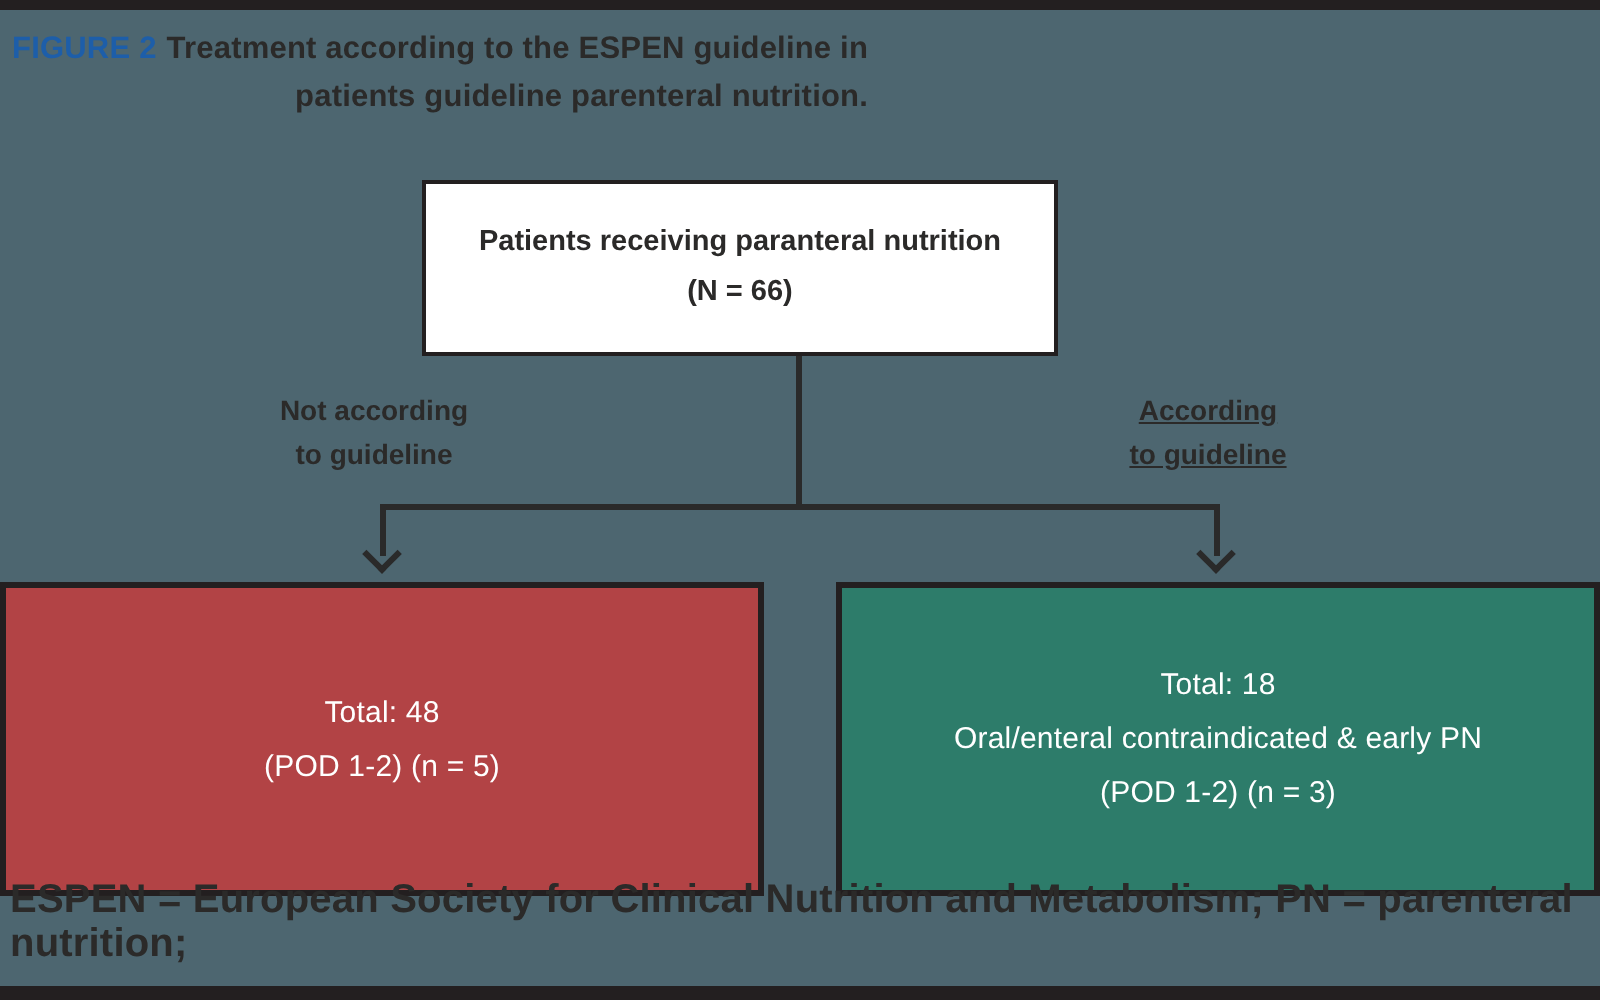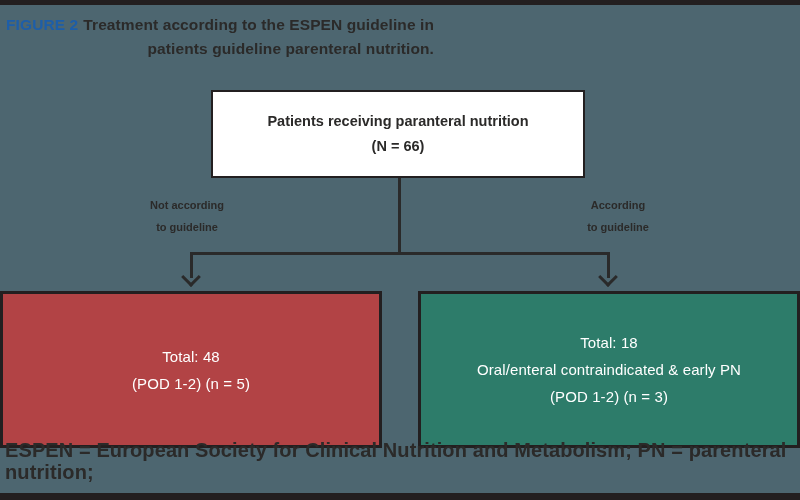--- a/index.html
+++ b/index.html
@@ -13,41 +13,41 @@
   .page{position:relative;width:800px;height:500px;background:var(--background);overflow:hidden;}
 
   .bar{position:absolute;left:0;width:800px;background:var(--bar);}
   .bar.top{top:0;height:5px;}
   .bar.bottom{top:493px;height:7px;}
 
   .title{position:absolute;left:6px;top:13px;font-size:15.5px;font-weight:bold;
          color:var(--text-dark);line-height:24px;letter-spacing:.1px;text-align:right;}
   .fig-label{color:var(--figure-label-blue);margin-right:5px;}
 
-  .root-box{position:absolute;left:211px;top:90px;width:374px;height:88px;
+  .root-box{position:absolute;left:211px;top:90px;width:318px;height:88px;
             background:var(--white);border:2px solid var(--box-border);
             display:flex;flex-direction:column;justify-content:center;align-items:center;
             text-align:center;font-size:14.5px;font-weight:bold;color:var(--text-dark);line-height:25px;}
 
   .conn{position:absolute;background:var(--line);}
   .conn.stem{left:398px;top:178px;width:3px;height:75px;}
   .conn.hline{left:190px;top:252px;width:420px;height:3px;}
   .conn.drop-left{left:190px;top:252px;width:3px;height:26px;}
   .conn.drop-right{left:607px;top:252px;width:3px;height:26px;}
 
   .arrowhead{position:absolute;width:14px;height:14px;
              border-left:3px solid var(--line);border-bottom:3px solid var(--line);
              transform:rotate(-45deg);}
   .arrowhead.left{left:184px;top:270px;}
   .arrowhead.right{left:601px;top:270px;}
 
   .branch-label{position:absolute;top:194px;width:150px;text-align:center;
-                font-size:11px;font-weight:bold;color:var(--text-dark);line-height:22px;}
+                font-size:14px;font-weight:bold;color:var(--text-dark);line-height:22px;}
   .branch-label.left{left:112px;}
-  .branch-label.right{left:543px;}
+  .branch-label.right{left:529px;text-decoration:underline;}
 
   .outcome-box{position:absolute;top:291px;width:382px;height:157px;
                border:3px solid var(--box-border);color:var(--white);
                display:flex;flex-direction:column;justify-content:center;align-items:center;
                text-align:center;font-size:15px;line-height:27px;letter-spacing:.1px;}
   .outcome-box.red{left:0;background:var(--red-box);}
   .outcome-box.green{left:418px;width:382px;background:var(--green-box);}
 
   .footnote{position:absolute;left:5px;top:439px;font-size:20px;font-weight:bold;
             color:var(--text-dark);line-height:22px;letter-spacing:.1px;}

